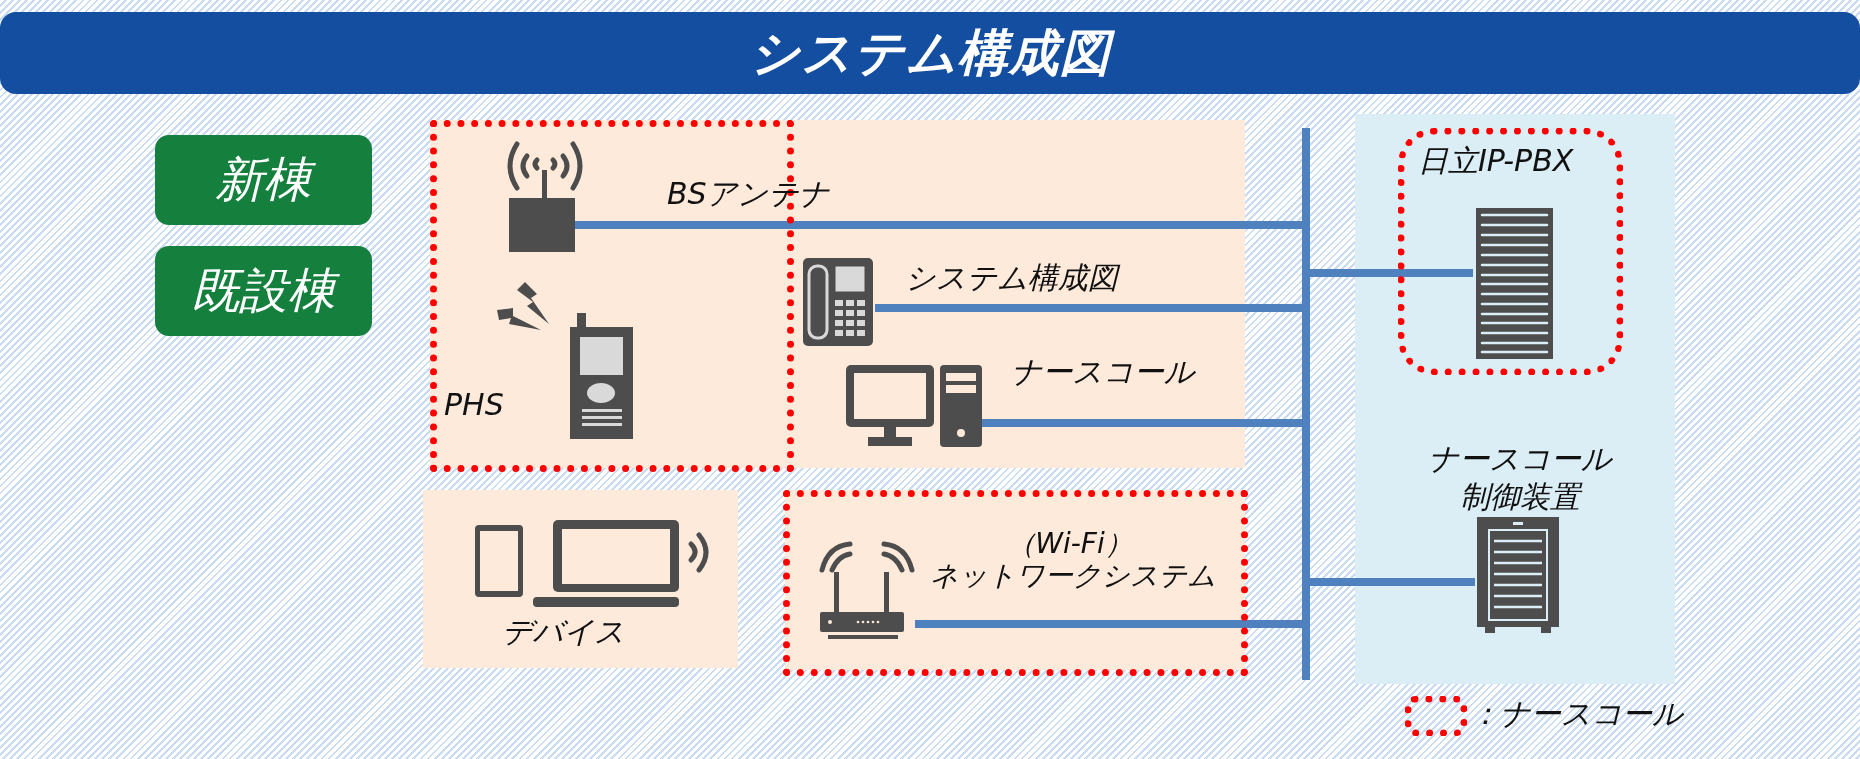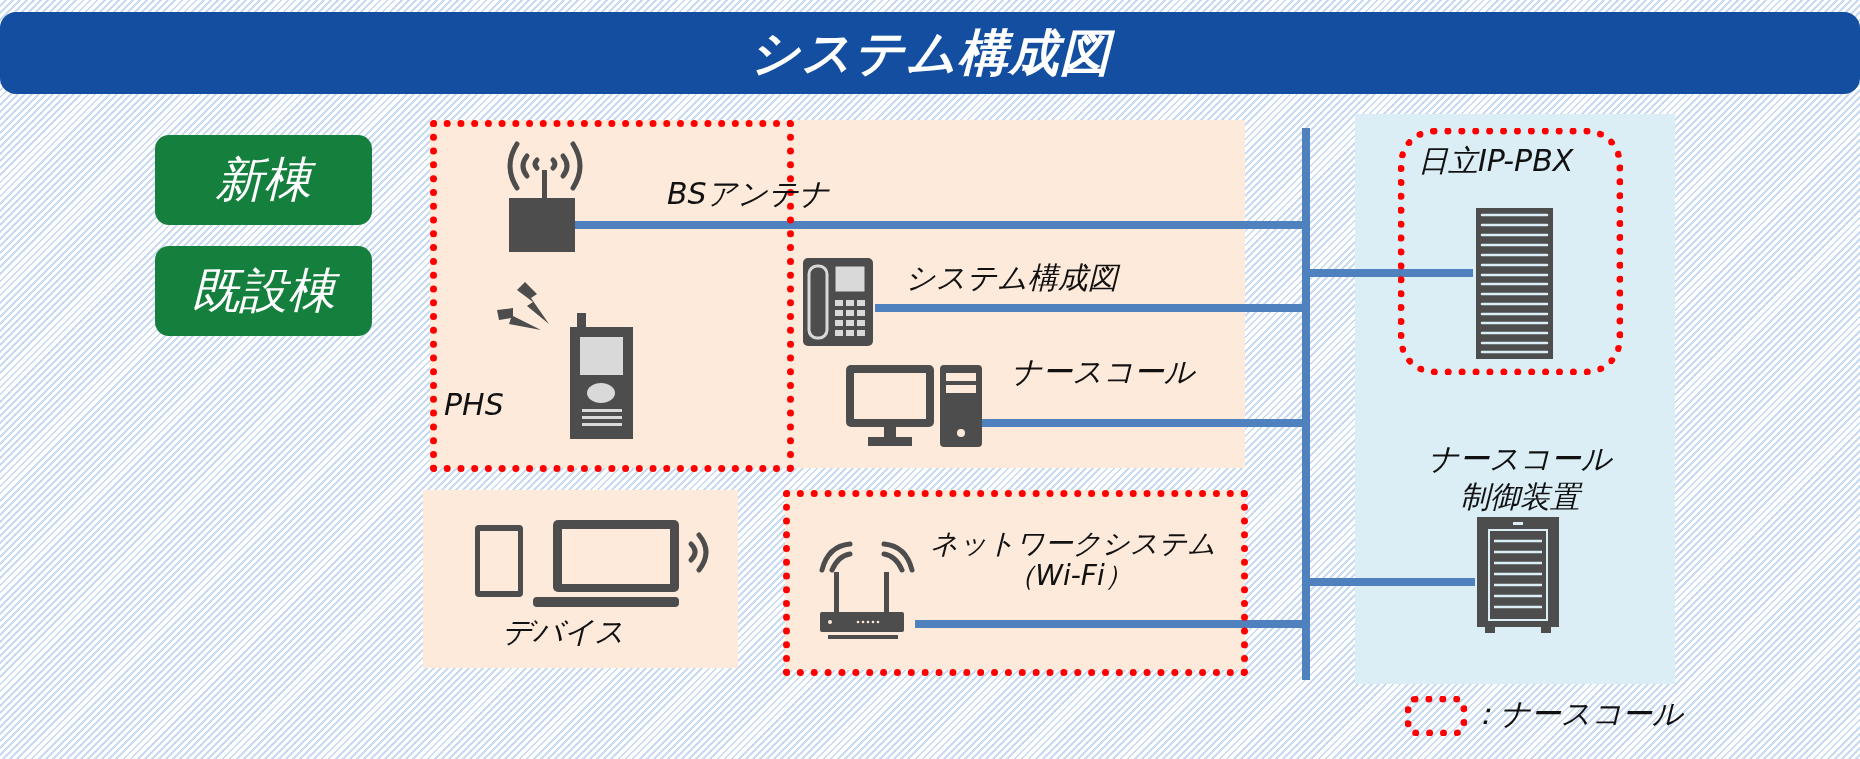--- a/index.html
+++ b/index.html
@@ -167,22 +167,22 @@
       <circle cx="40" cy="82" r="1.3"></circle>
         <circle cx="45" cy="82" r="1.3"></circle>
         <circle cx="50" cy="82" r="1.3"></circle>
         <circle cx="55" cy="82" r="1.3"></circle>
         <circle cx="60" cy="82" r="1.3"></circle>
     </g>
     <rect x="10" y="95" width="70" height="4" fill="#4d4d4d"></rect>
   </svg>
 </div>
 <div class="abs label label-center" style="left:930px; top:513px; width:280px; font-size:28px; line-height:1.15;">
+  <div>（Wi-Fi）</div>
   <div>ネットワークシステム</div>
-  <div>（Wi-Fi）</div>
 </div>
 
 <div class="abs label" style="left:1418px; top:141px;">日立IP-PBX</div>
 <div class="abs" style="left:1476px; top:208px;">
   <svg width="77" height="151" viewBox="0 0 77 151">
     <rect x="0" y="0" width="77" height="151" fill="#4d4d4d"></rect>
     <g stroke="#dbeef5" stroke-width="2.5" stroke-linecap="round">
       <line x1="6" y1="7" x2="71" y2="7"></line>
         <line x1="6" y1="17" x2="71" y2="17"></line>
         <line x1="6" y1="27" x2="71" y2="27"></line>

